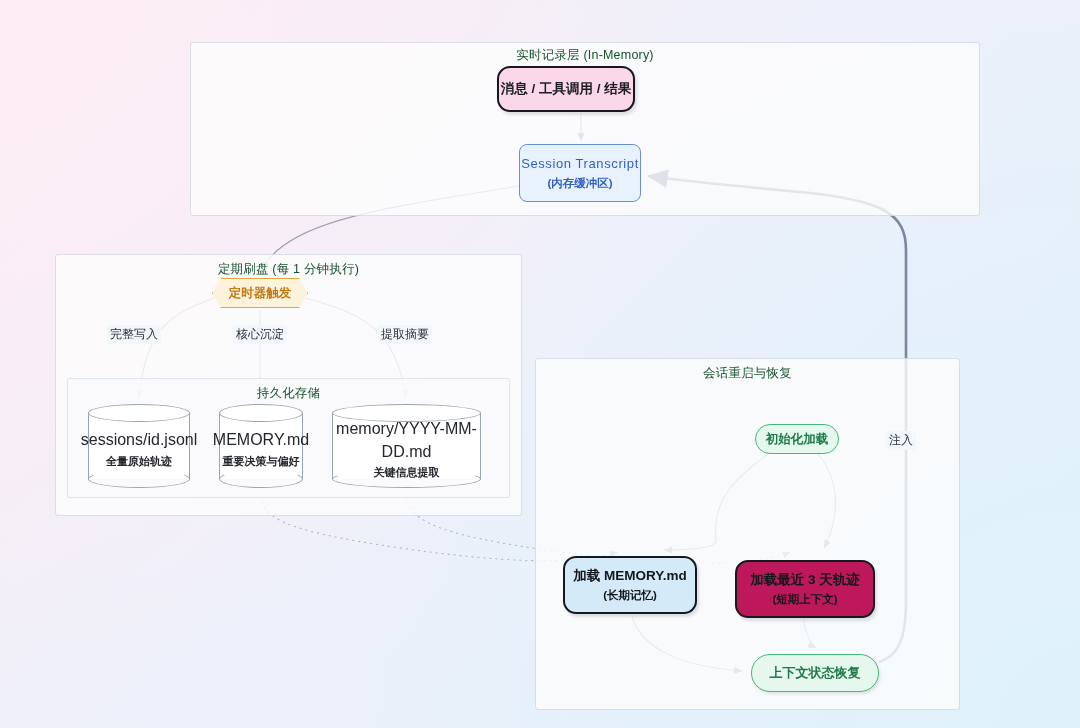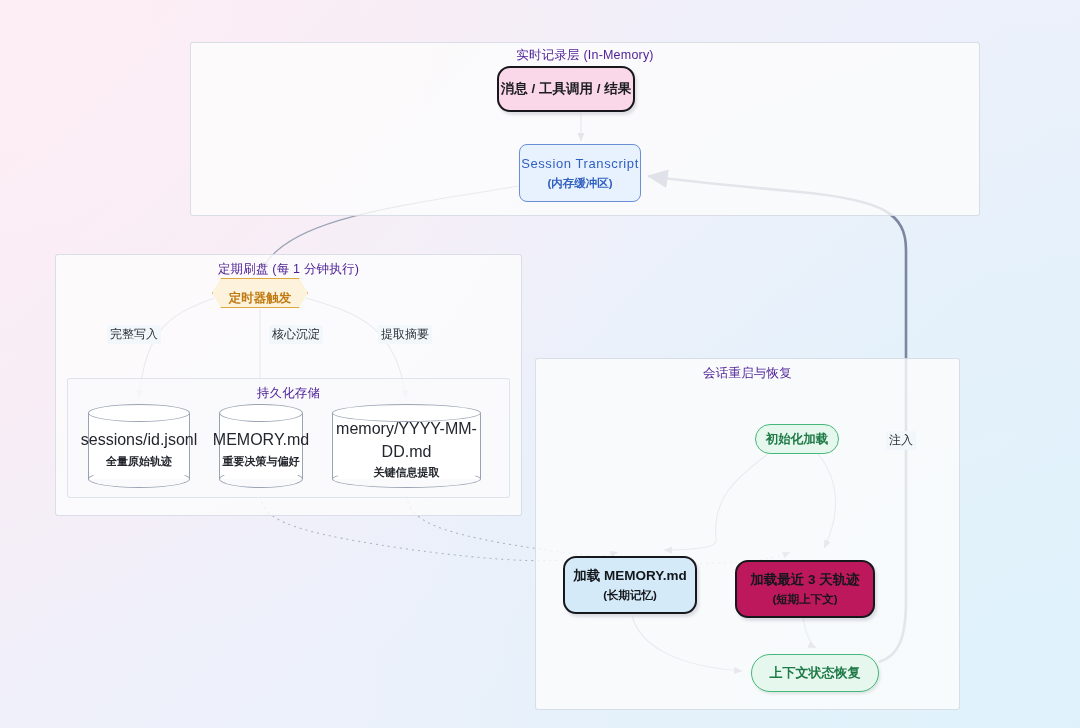--- a/index.html
+++ b/index.html
@@ -36,21 +36,21 @@
     background: rgba(252,252,253,0.80);
     box-sizing: border-box;
   }
   .subgraph > .sg-title {
     position: absolute;
     top: 6px;
     left: 0;
     width: 100%;
     text-align: center;
     font-size: 12.5px;
-    color: #4c1d95;
+    color: #14532d;
     letter-spacing: .2px;
   }
   #sg-realtime { left: 190px; top: 42px;  width: 790px; height: 174px; }
   #sg-realtime .sg-title { top: 4px; }
   #sg-flush    { left: 55px;  top: 254px; width: 467px; height: 262px; }
   #sg-persist  {
     left: 67px; top: 378px; width: 443px; height: 120px;
     background: rgba(250,250,252,0.75);
     border-color: rgba(196,204,219,0.5);
   }
@@ -103,21 +103,20 @@
   #n-session .l1 { font-weight: normal; font-size: 13px; letter-spacing: .6px; }
   #n-session .l2 { color: #2f5fc0; }
 
   
   #n-timer {
     left: 212px; top: 278px; width: 96px; height: 30px;
     background: #fdf3dd;
     border: 1.2px solid #e0a83c;
     color: #c07a12;
     clip-path: polygon(9px 0, calc(100% - 9px) 0, 100% 50%, calc(100% - 9px) 100%, 9px 100%, 0 50%);
-    justify-content: flex-end;
   }
   #n-timer .l1 { font-size: 12.5px; }
 
   
   .greenpill {
     border: 1.3px solid #45b87a;
     border-radius: 22px;
     background: #e6f8ee;
     color: #1f7a47;
   }
@@ -177,21 +176,21 @@
   .edge-label {
     position: absolute;
     font-size: 12px;
     color: #2b3037;
     background: #f2f7fc;
     padding: 1px 3px;
     border-radius: 2px;
     white-space: nowrap;
   }
   #el-write  { left: 107px; top: 325px; }
-  #el-core   { left: 233px; top: 325px; margin-left: 36px; }
+  #el-core   { left: 233px; top: 325px; }
   #el-sum    { left: 378px; top: 325px; }
   #el-inject { left: 886px; top: 431px; }
 </style>
 </head>
 <body>
 
 <div id="canvas">
 
   <svg class="wires" viewBox="0 0 1080 728">
     <defs>

